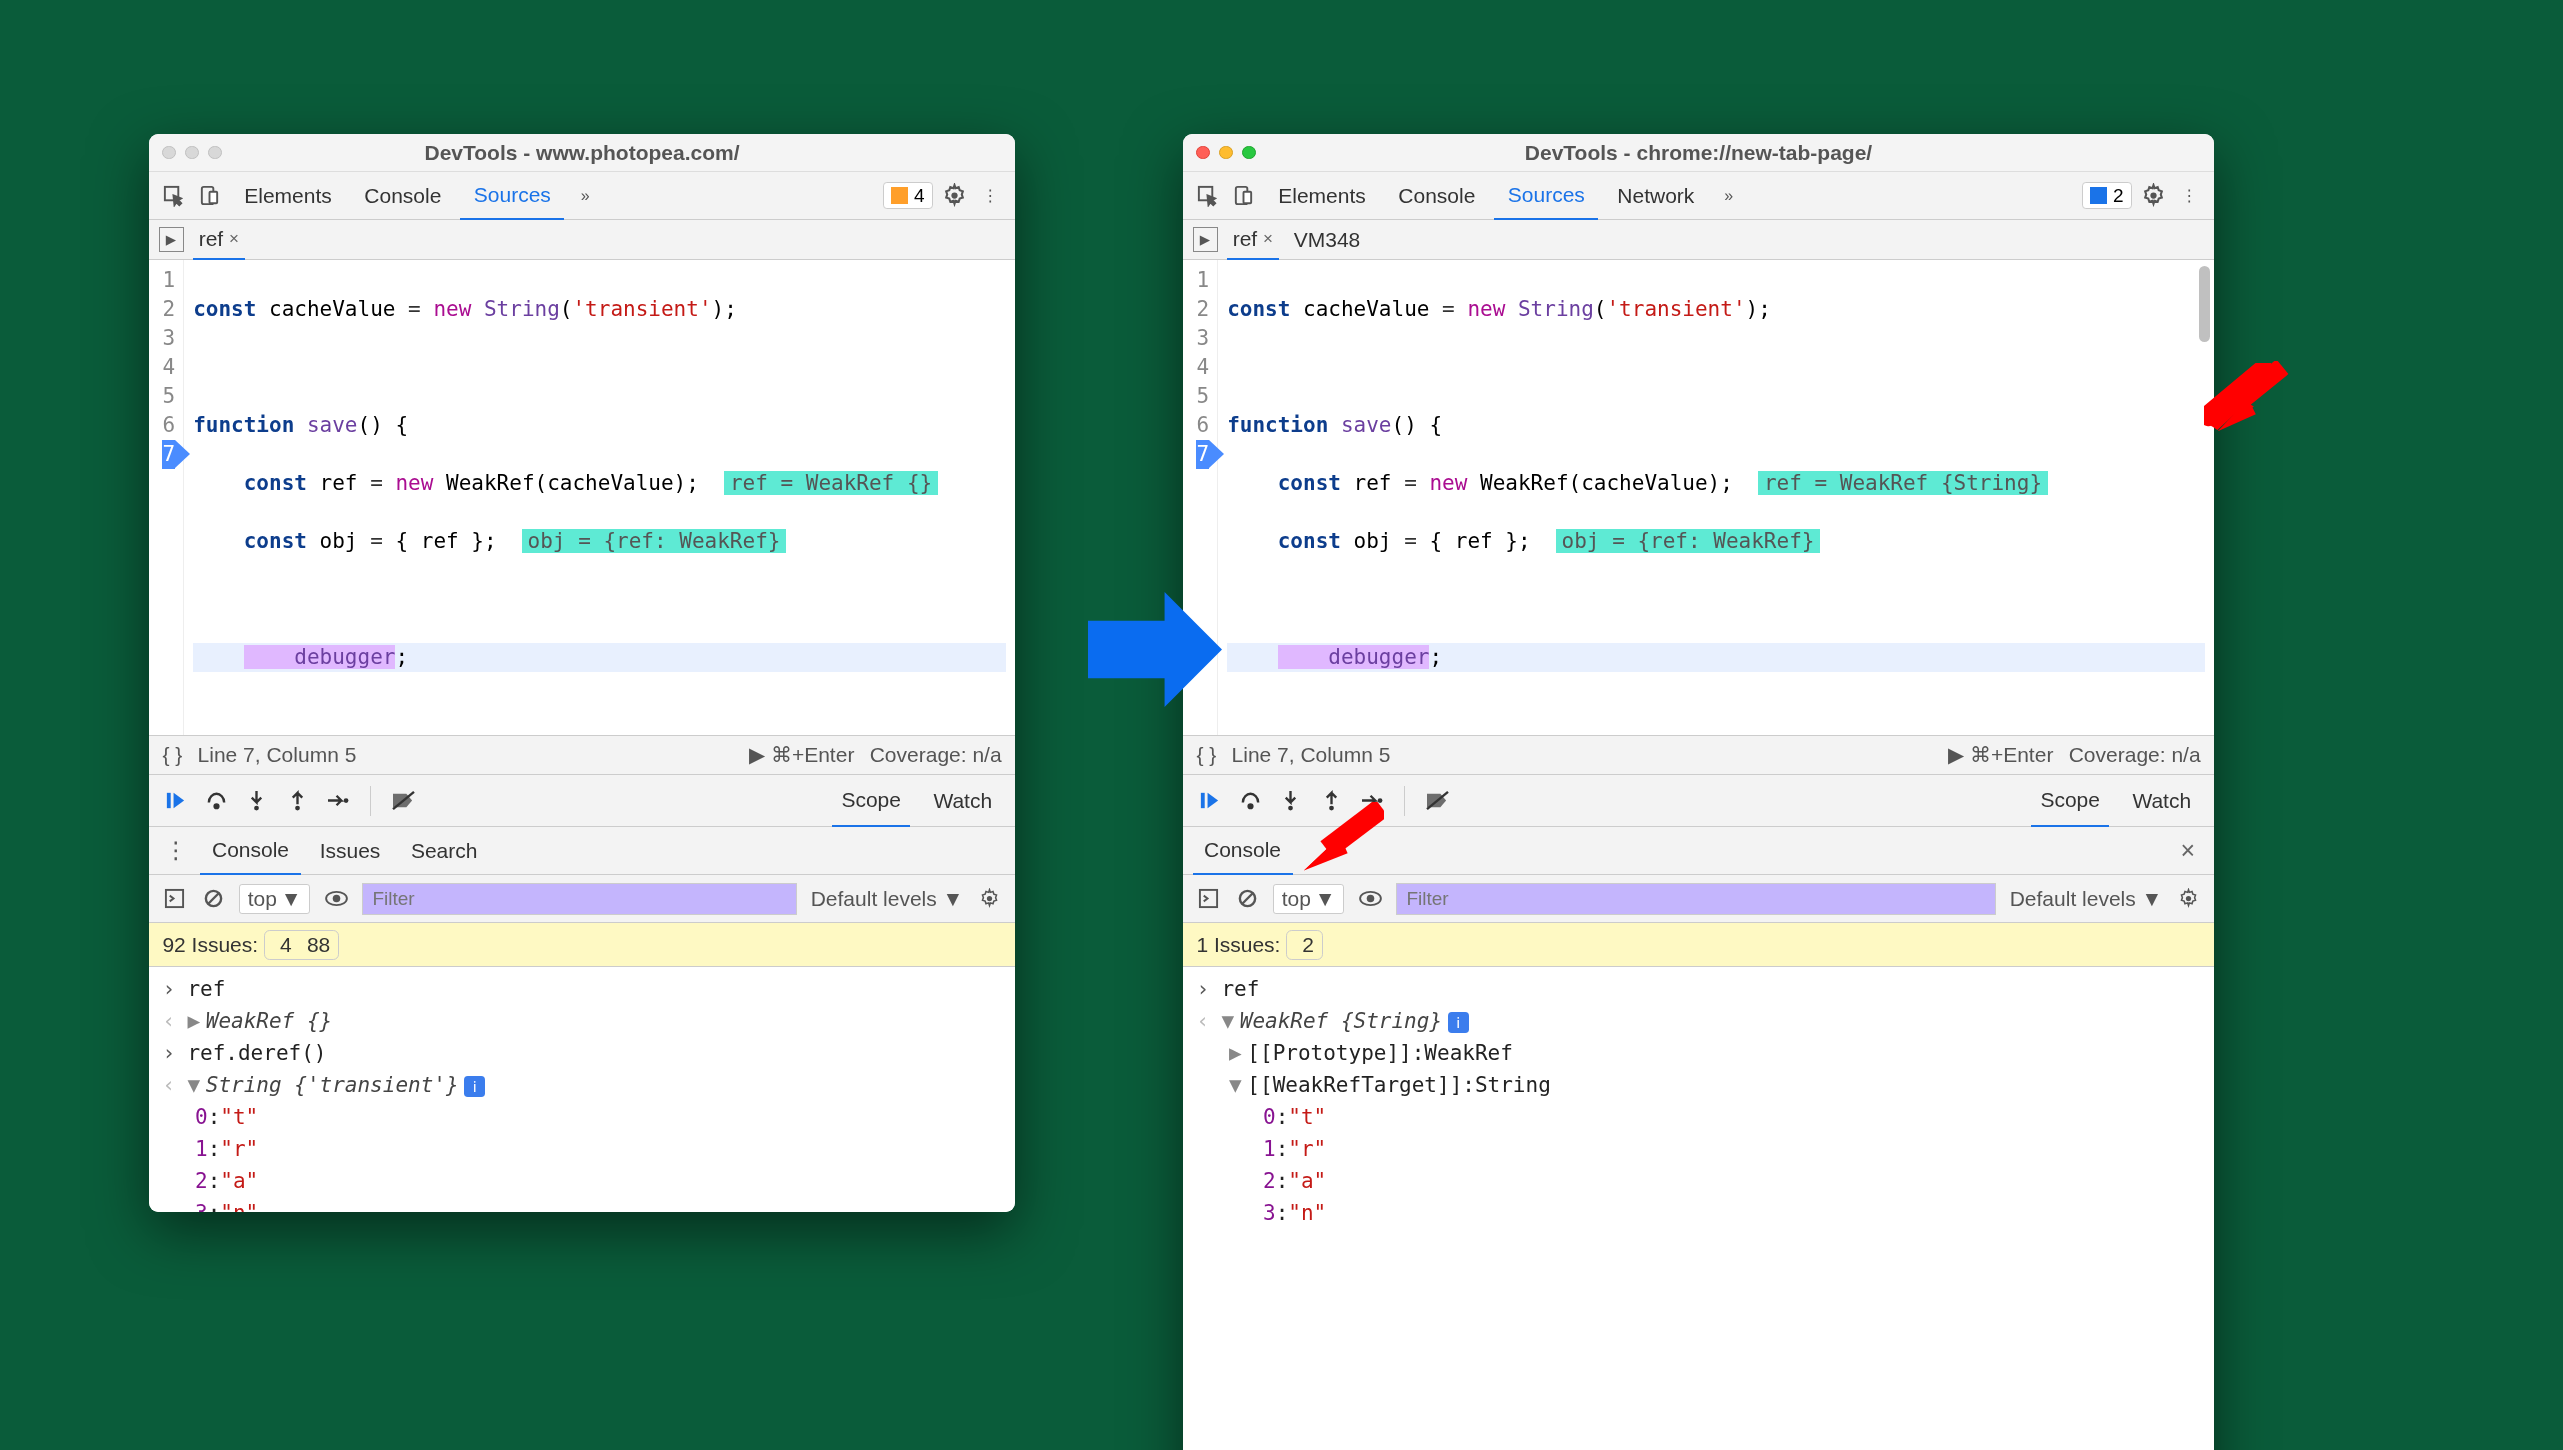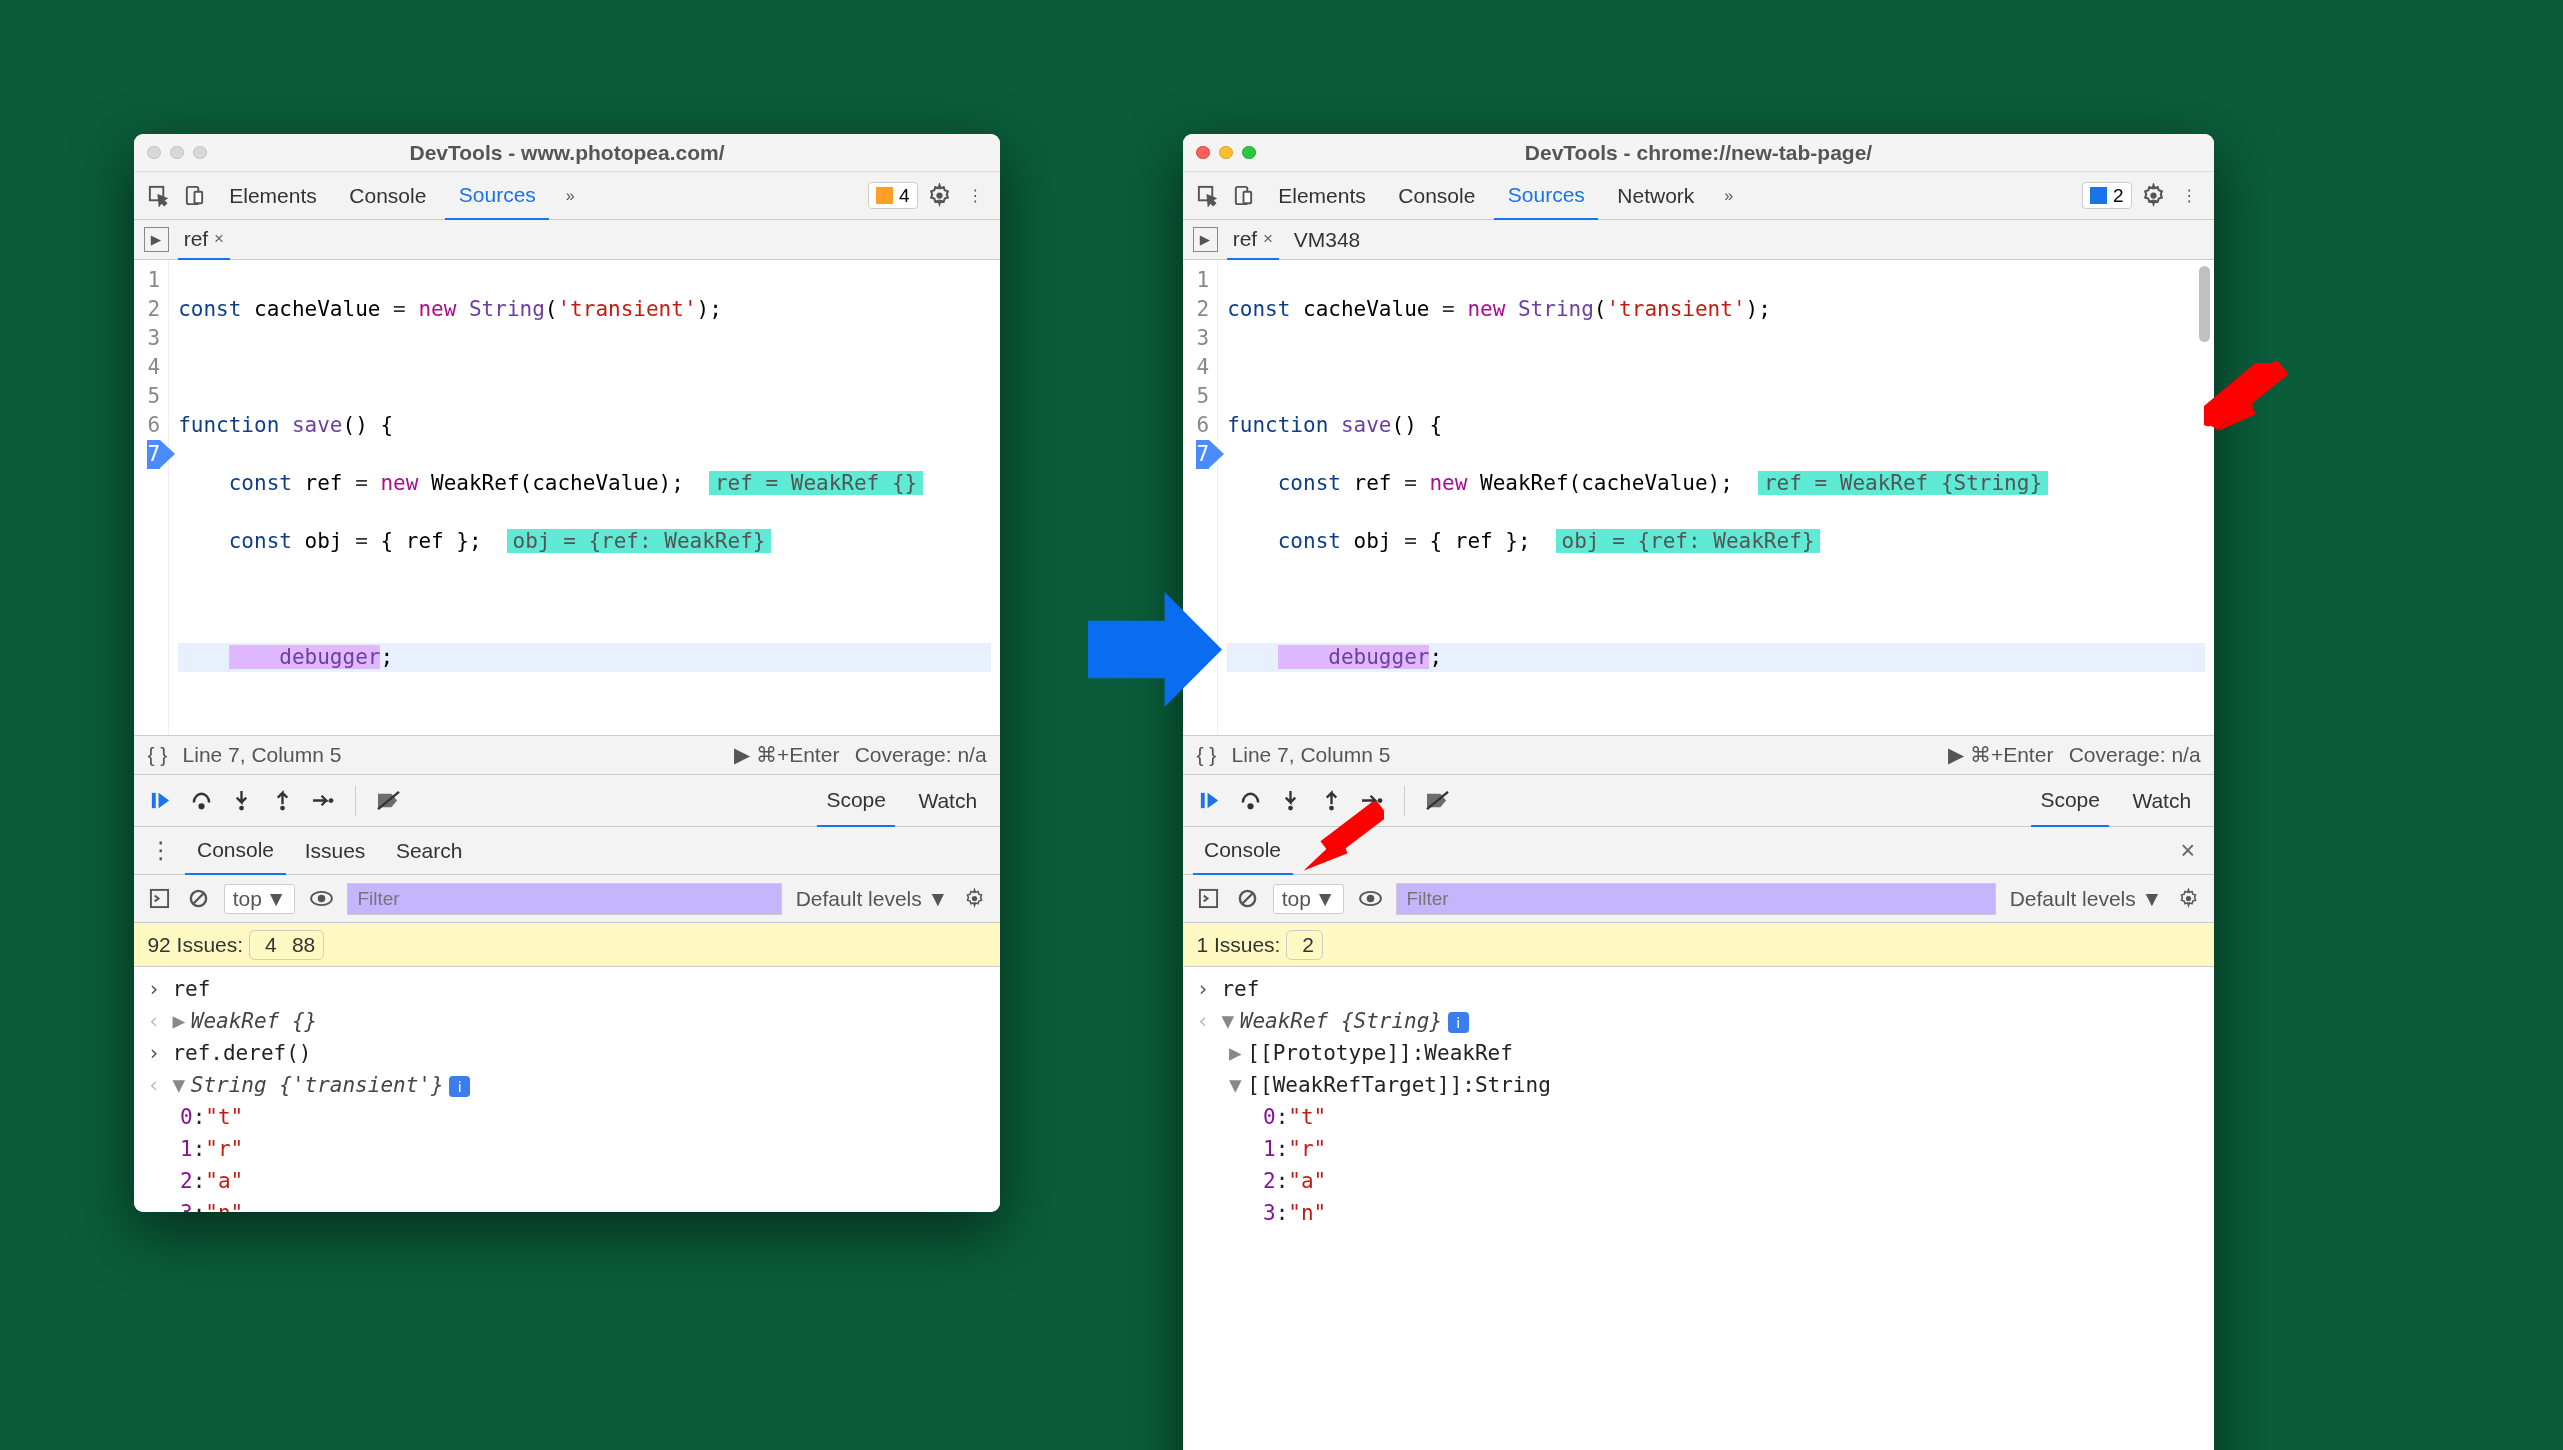--- a/index.html
+++ b/index.html
@@ -1,19 +1,19 @@
 <!DOCTYPE html>
 <html><head>
 <meta charset="utf-8">
 <style>
 * { margin: 0; padding: 0; box-sizing: border-box; }
 body { font-family: -apple-system, BlinkMacSystemFont, "Segoe UI", Helvetica, Arial, sans-serif; background: #0a5c3a; width: 2563px; height: 1450px; position: relative; }
 
 .window { position: absolute; background: #fff; border-radius: 9.5px; box-shadow: 0 19px 57px rgba(0,0,0,0.5); overflow: hidden; display: flex; flex-direction: column; }
-.window-left { left: 134px; top: 134px; width: 866px; height: 1078px; }
+.window-left { left: 149px; top: 134px; width: 866px; height: 1078px; }
 .window-right { left: 1183px; top: 134px; width: 1031px; height: 1380px; }
 
 
 .titlebar { height: 38px; background: #f4f4f4; display: flex; align-items: center; justify-content: center; position: relative; border-bottom: 1px solid #ddd; }
 .traffic { position: absolute; left: 13.4px; display: flex; gap: 9.5px; }
 .traffic span { width: 13.4px; height: 13.4px; border-radius: 50%; display: inline-block; }
 .traffic.inactive span { background: #d8d8d8; border: 1px solid #c0c0c0; }
 .traffic.active .red { background: #ff5f57; border: 1px solid #e24238; }
 .traffic.active .yellow { background: #febc2e; border: 1px solid #d9a023; }
 .traffic.active .green { background: #28c840; border: 1px solid #1fa52e; }
@@ -39,21 +39,21 @@
 
 
 .code-pane { display: flex; background: #fff; font-family: Menlo, Consolas, monospace; font-size: 21px; line-height: 29px; position: relative; }
 .gutter { background: #fff; border-right: 1px solid #eee; text-align: right; color: #888; padding: 5.7px 7.6px 5.7px 13.4px; }
 .gutter .ln { height: 29px; }
 .gutter .ln.exec { background: #4a8cff; color: #fff; position: relative; }
 .gutter .ln.exec::after { content: ''; position: absolute; right: -15.3px; top: 0; border-left: 15.3px solid #4a8cff; border-top: 14.3px solid transparent; border-bottom: 14.3px solid transparent; }
 .code { padding: 5.7px 9.5px; flex: 1; white-space: pre; }
 .code .line { height: 29px; }
 .code .line.exec-line { background: #e8f0fe; }
-.kw { color: #0d3d8c; }
+.kw { color: #0d3d8c; font-weight: bold; }
 .fn { color: #6b3fa0; }
 .op { color: #333; }
 .nw { color: #aa0d91; }
 .st { color: #c41a16; }
 .hint { background: #5eead4; color: #555; padding: 0 5.7px; }
 .dbg { background: #e0b8ff; color: #6b3fa0; }
 
 
 .statusbar { height: 40px; background: #f3f3f3; border-top: 1px solid #ccc; border-bottom: 1px solid #ccc; display: flex; align-items: center; padding: 0 13.4px; gap: 15.3px; font-size: 21px; color: #555; }
 .statusbar .sbspacer { flex: 1; }

